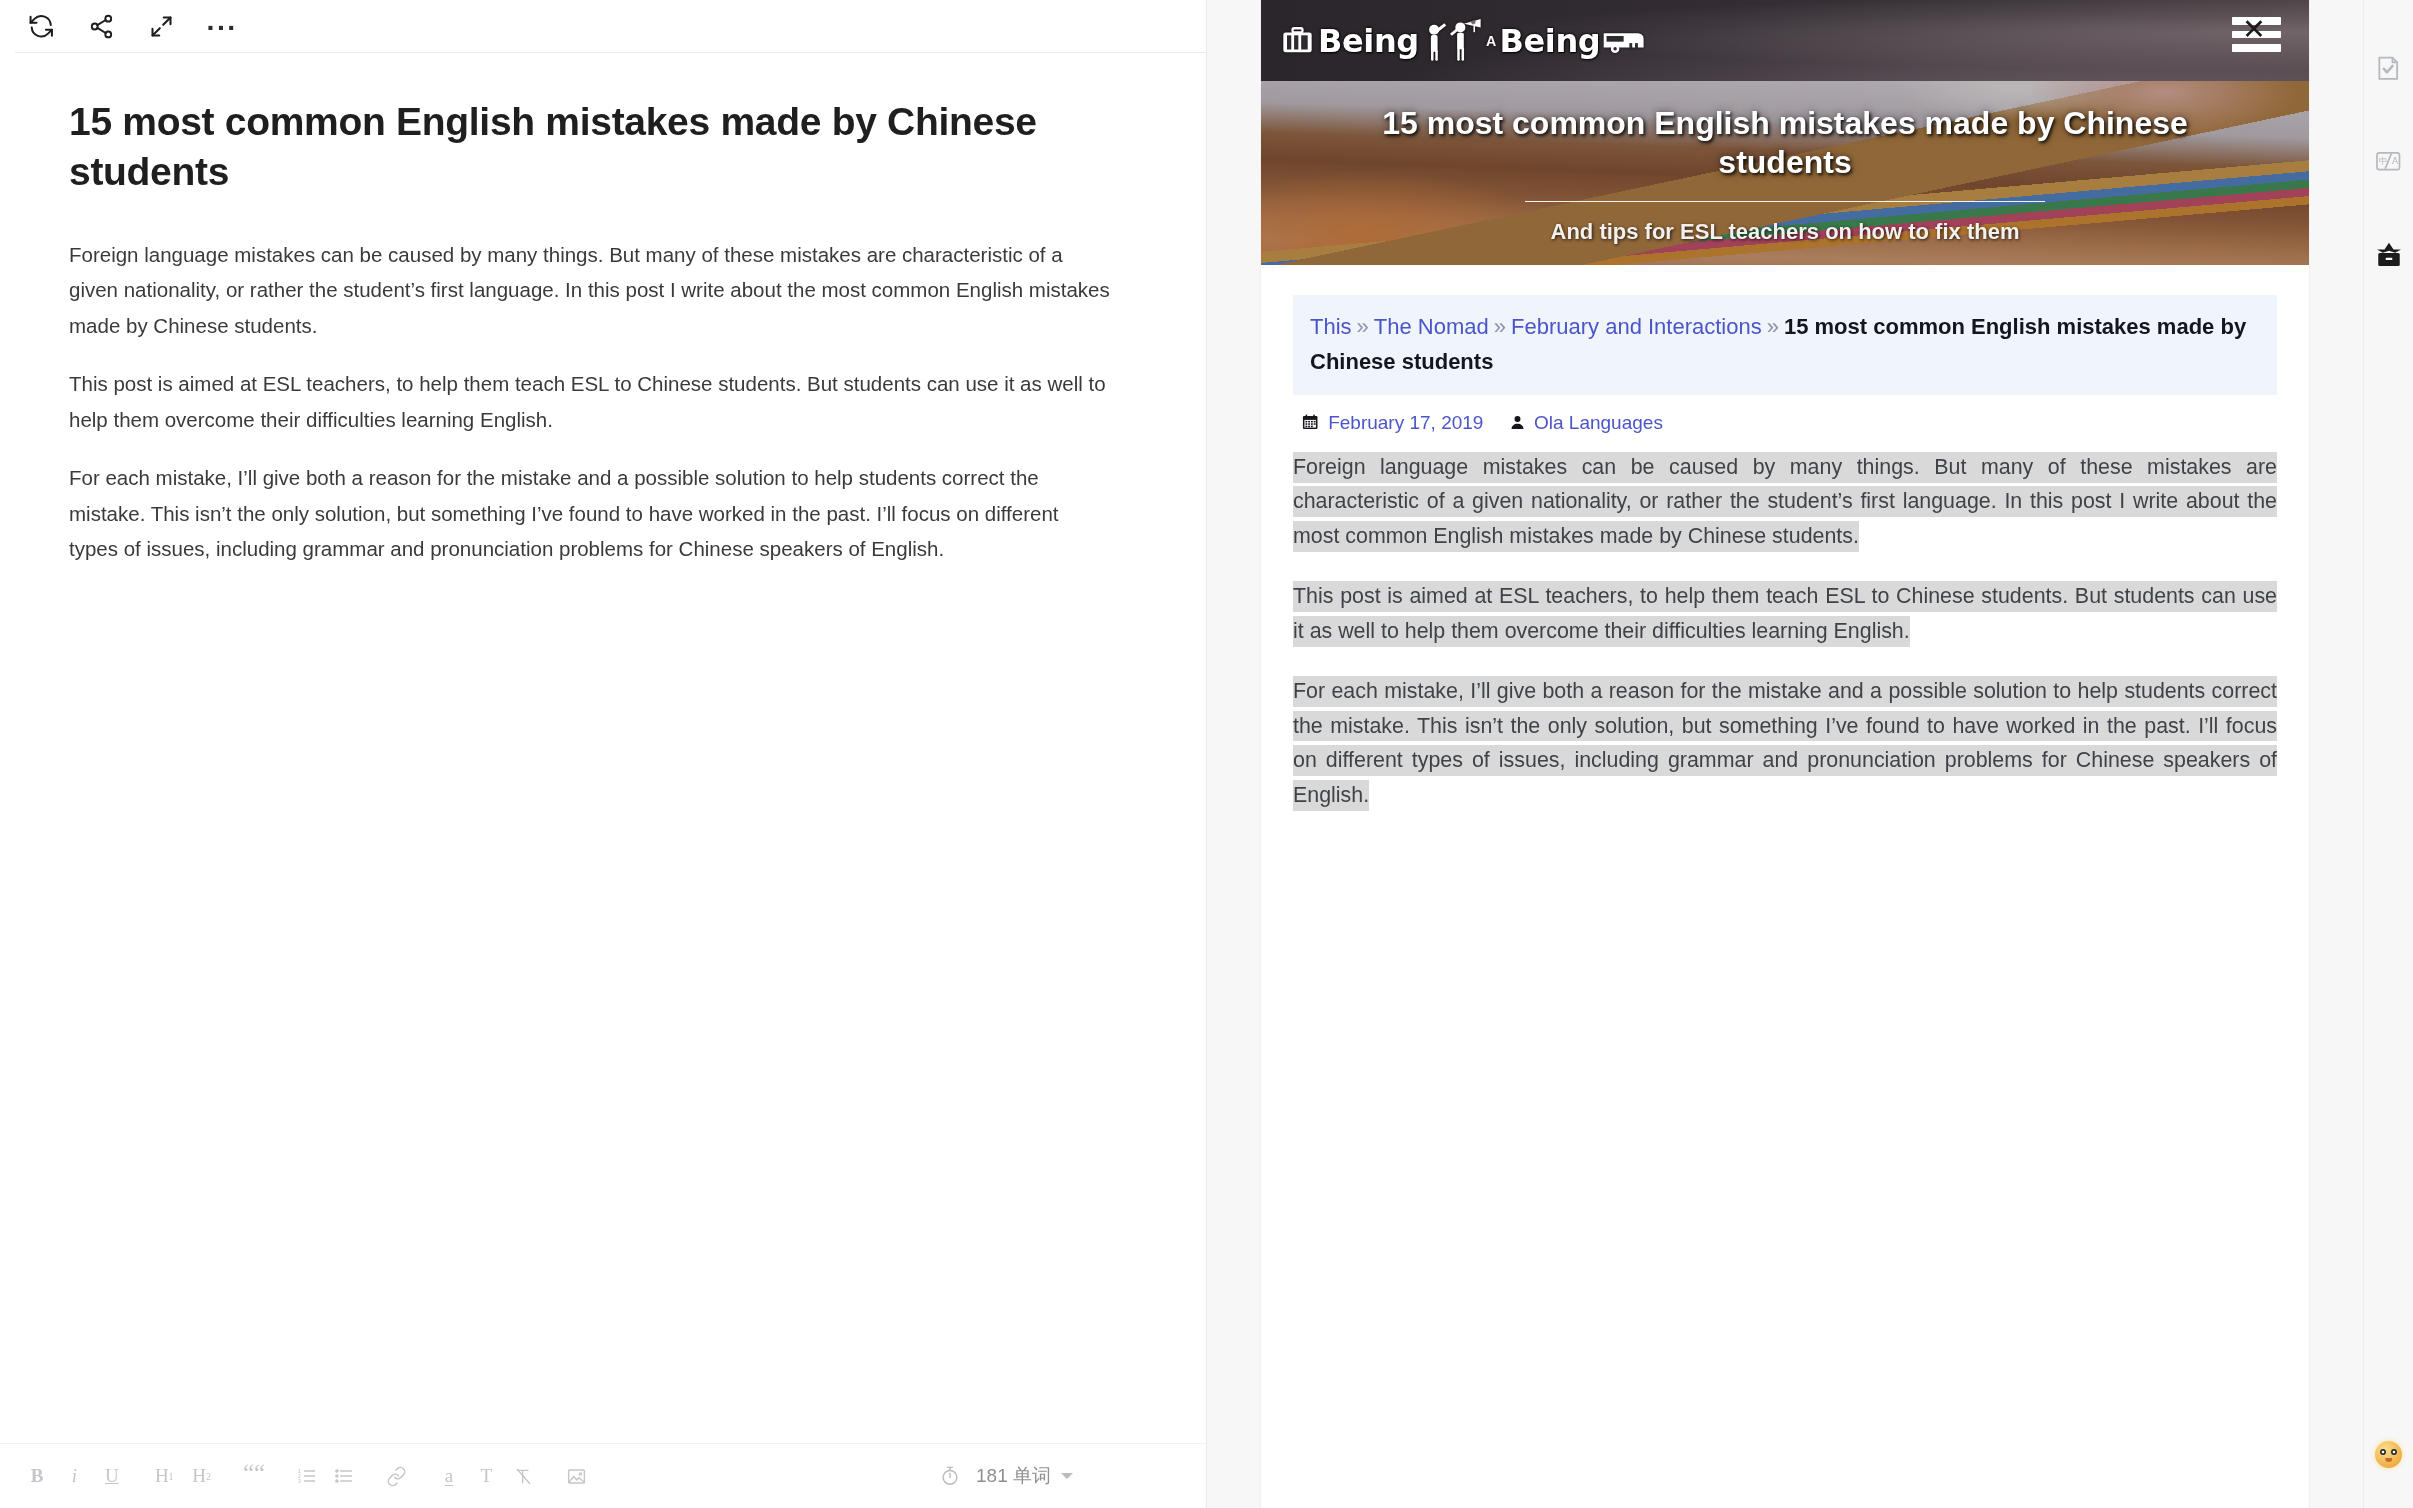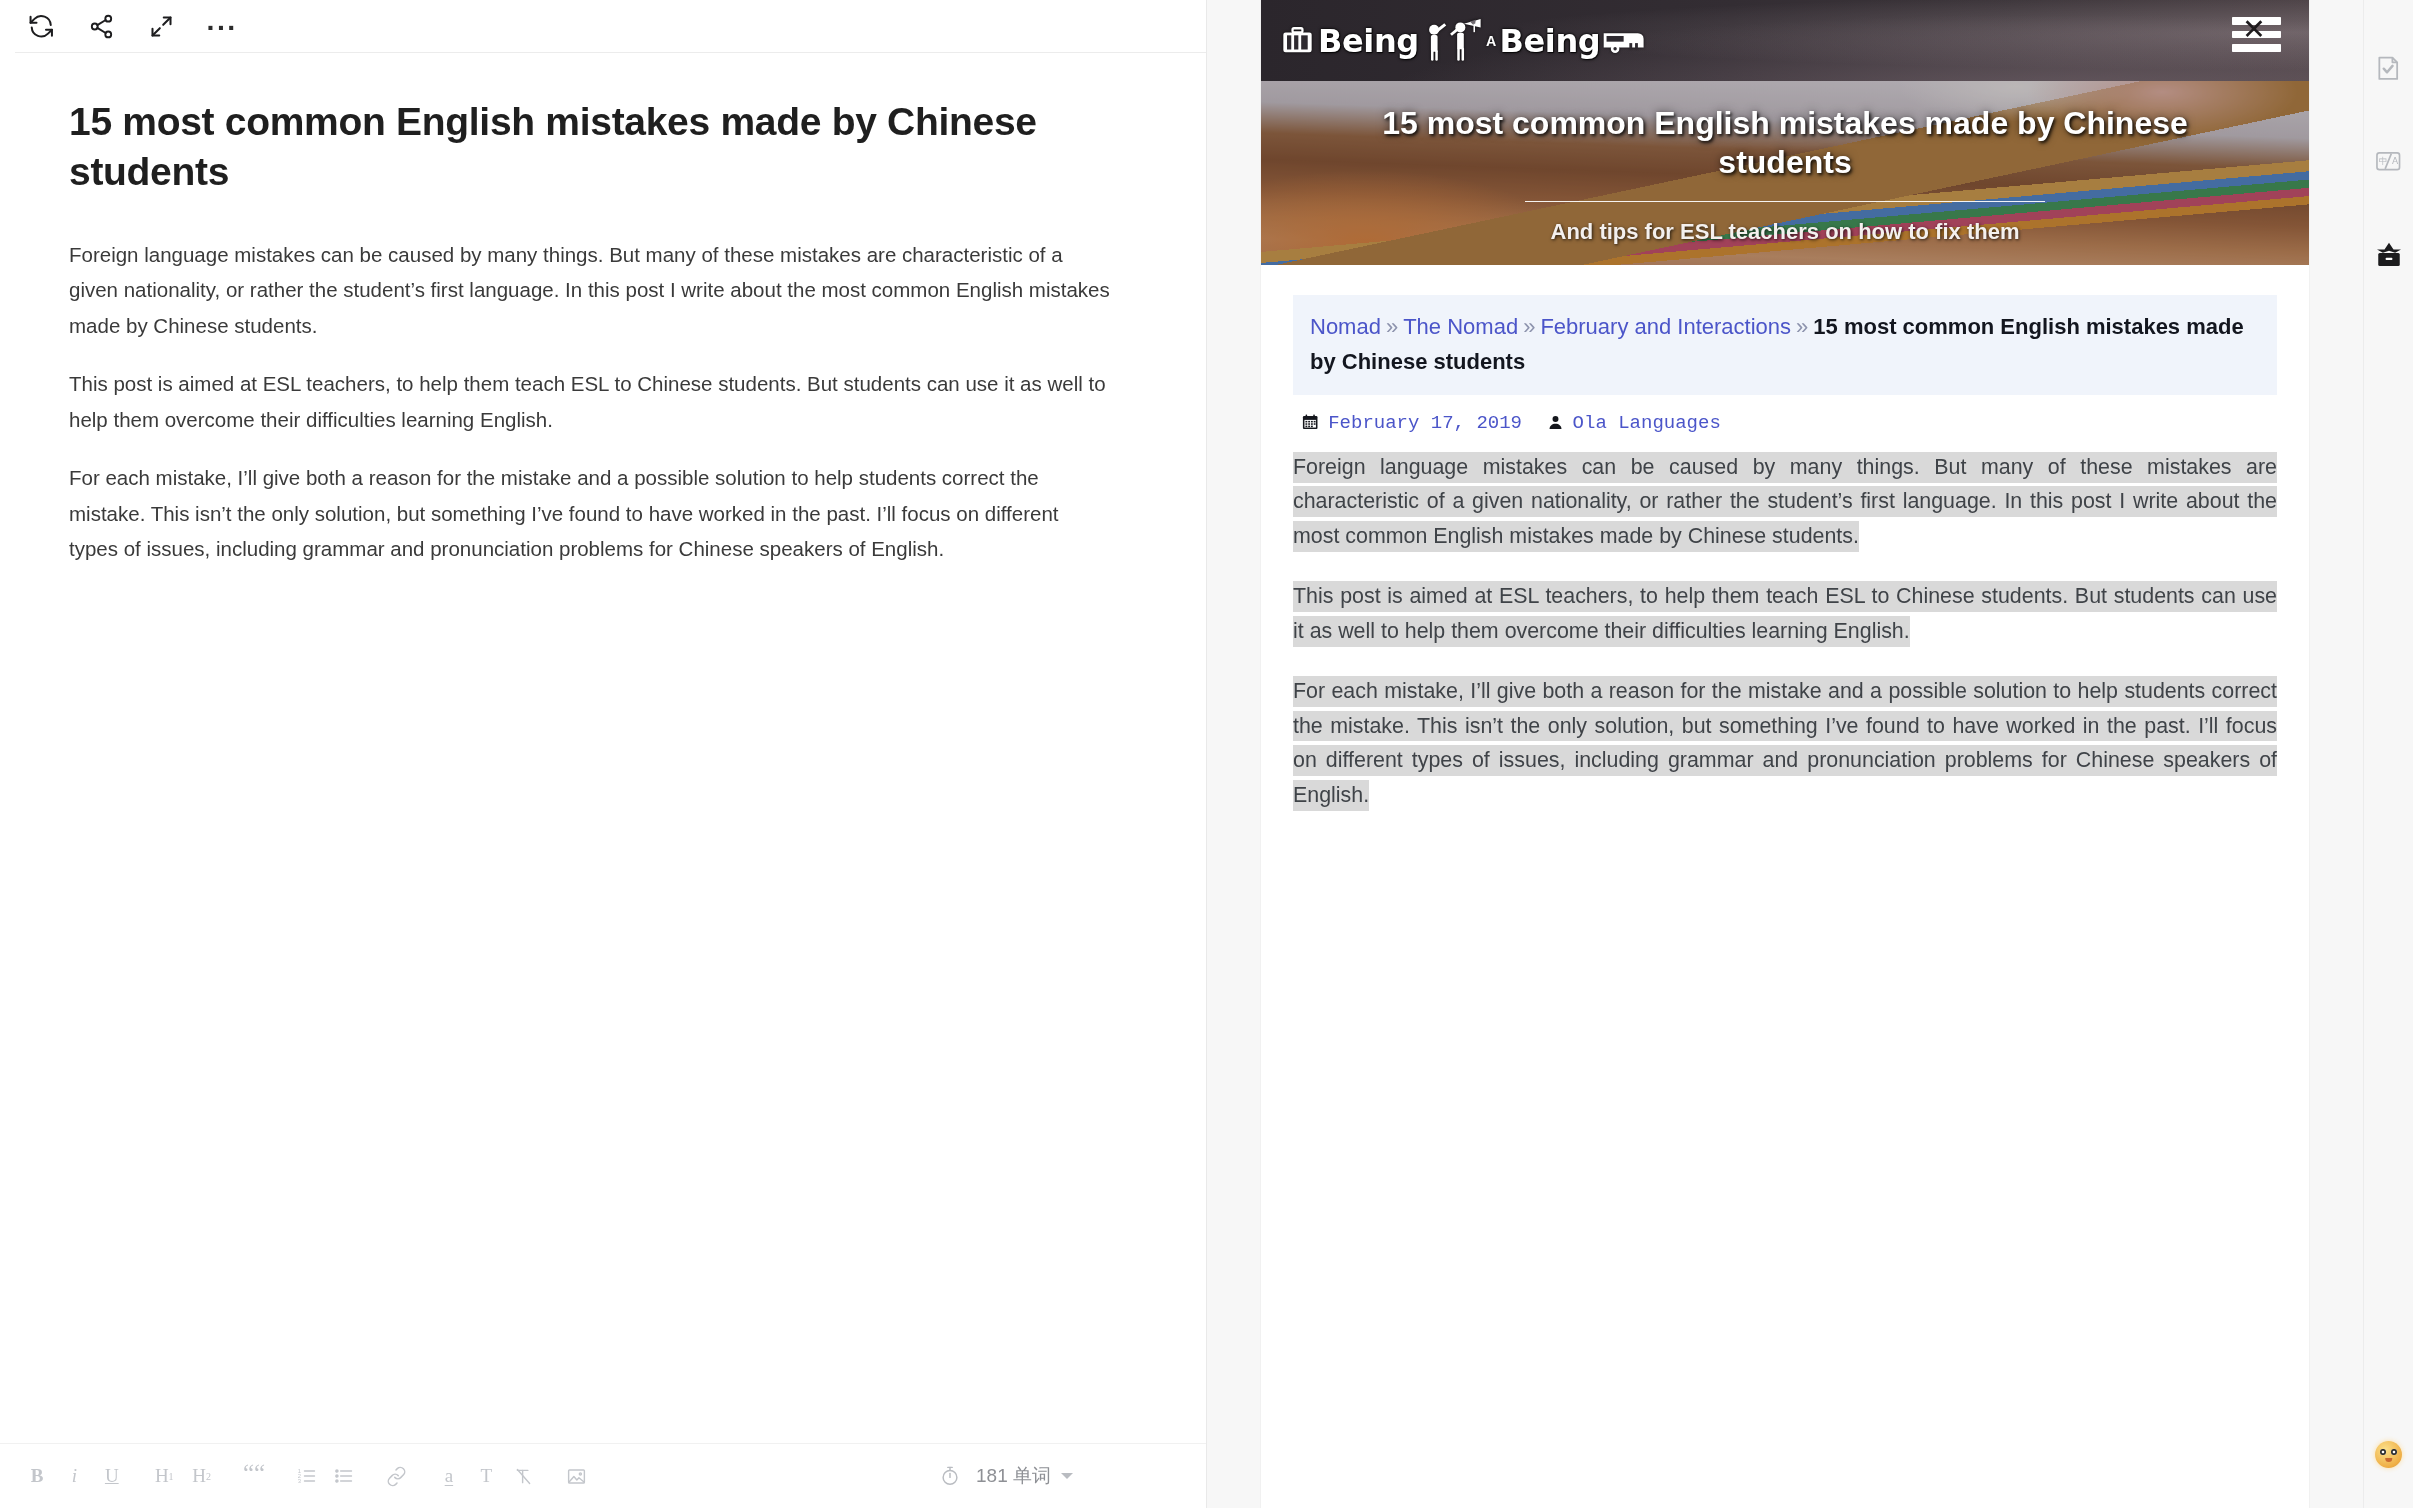--- a/index.html
+++ b/index.html
@@ -240,21 +240,20 @@
   .breadcrumb a { color: #4b55c9; text-decoration: none; cursor: pointer; }
   .breadcrumb .sep { color: #8d93ad; padding: 0 5px; }
   .breadcrumb .current { color: #13161f; font-weight: 700; }
 
   .post-meta {
     display: flex; align-items: center;
     gap: 8.4px;
     margin: 17px 0 15px 8.4px;
     font-size: 19px;
     color: #4b55c9;
-    font-family: Liberation Mono, monospace;
   }
   .post-meta .ic { color: #15171d; font-size: 17.6px; display:flex; align-items:center; }
   .post-meta .m-link { color: #4b55c9; cursor: pointer; }
   .post-meta .gap { width: 8.4px; }
 
   .post-p {
     font-size: 21.4px;
     line-height: 1.62;
     color: #3f4348;
     text-align: justify;
@@ -491,21 +490,21 @@
         <div class="hero-overlay"></div>
         <div class="hero-inner">
           <div class="hero-title">15 most common English mistakes made by Chinese students</div>
           <div class="hero-divider"></div>
           <div class="hero-sub">And tips for ESL teachers on how to fix them</div>
         </div>
       </div>
 
       <div class="site-body">
         <div class="breadcrumb">
-          <a>Nomad</a><span class="sep">»</span><a>The Nomad</a><span class="sep">»</span><a>February and Interactions</a><span class="sep">»</span><span class="current">15 most common English mistakes made by Chinese students</span>
+          <a>This</a><span class="sep">»</span><a>The Nomad</a><span class="sep">»</span><a>February and Interactions</a><span class="sep">»</span><span class="current">15 most common English mistakes made by Chinese students</span>
         </div>
 
         <div class="post-meta">
           <span class="ic">
             <svg width="18.4" height="18.4" viewBox="0 0 24 24" fill="currentColor">
               <rect x="2.5" y="4" width="19" height="17" rx="1.4"></rect>
               <rect x="4.5" y="9" width="15" height="10" fill="#ffffff"></rect>
               <g fill="currentColor">
                 <rect x="5.8" y="10.3" width="2.4" height="2"></rect>
                   <rect x="9.4" y="10.3" width="2.4" height="2"></rect>

